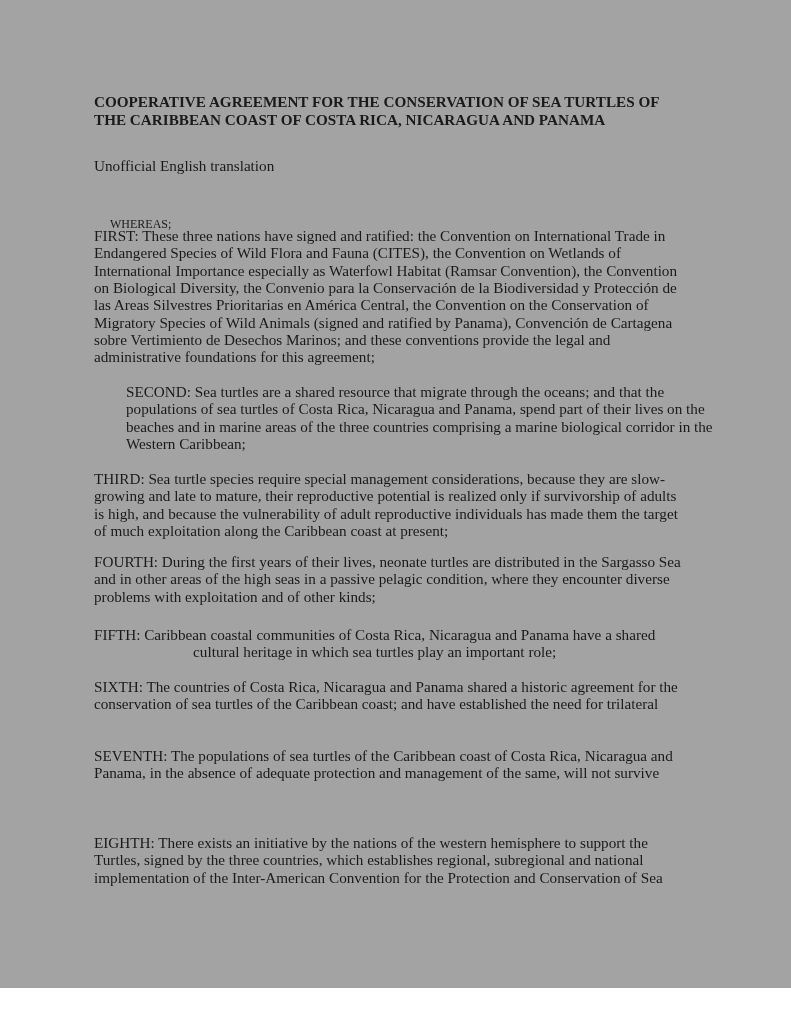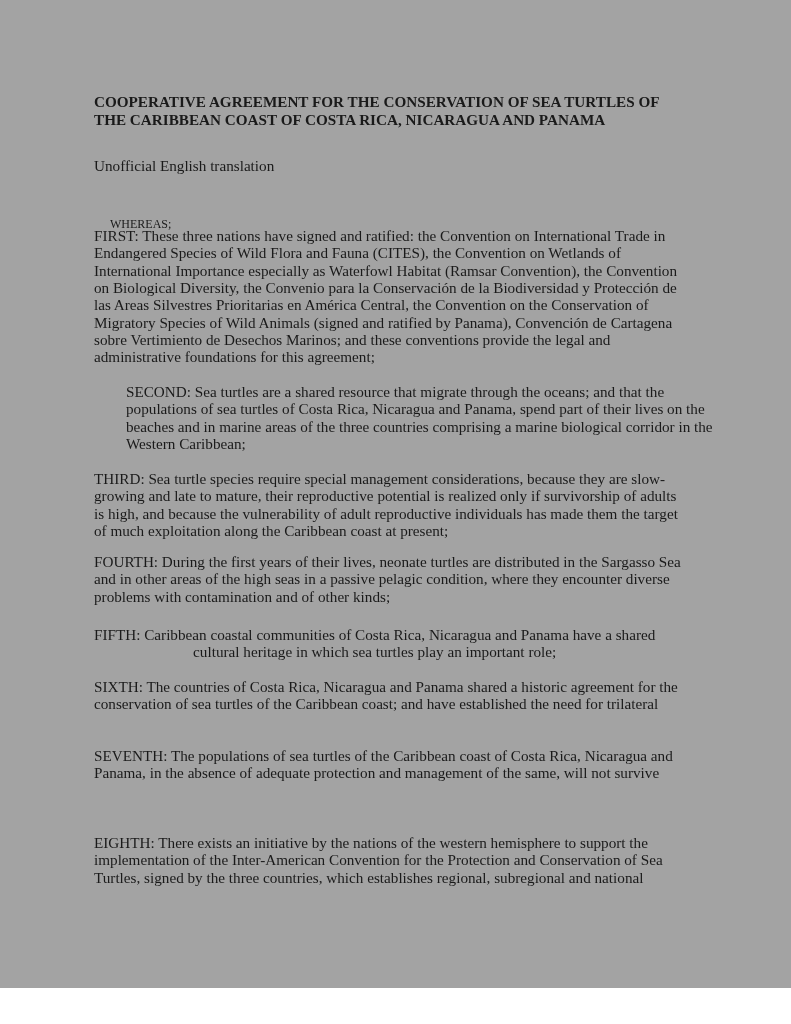--- a/index.html
+++ b/index.html
@@ -109,38 +109,38 @@
     <p class="clause" id="clause-3">
       <span class="line">THIRD: Sea turtle species require special management considerations, because they are slow-</span>
       <span class="line">growing and late to mature, their reproductive potential is realized only if survivorship of adults</span>
       <span class="line">is high, and because the vulnerability of adult reproductive individuals has made them the target</span>
       <span class="line">of much exploitation along the Caribbean coast at present;</span>
     </p>
 
     <p class="clause" id="clause-4">
       <span class="line">FOURTH: During the first years of their lives, neonate turtles are distributed in the Sargasso Sea</span>
       <span class="line">and in other areas of the high seas in a passive pelagic condition, where they encounter diverse</span>
-      <span class="line">problems with contamination and of other kinds;</span>
+      <span class="line">problems with exploitation and of other kinds;</span>
     </p>
 
     <p class="clause" id="clause-5">
       <span class="line">FIFTH: Caribbean coastal communities of Costa Rica, Nicaragua and Panama have a shared</span>
       <span class="line">cultural heritage in which sea turtles play an important role;</span>
     </p>
 
     <p class="clause" id="clause-6">
       <span class="line">SIXTH: The countries of Costa Rica, Nicaragua and Panama shared a historic agreement for the</span>
       <span class="line">conservation of sea turtles of the Caribbean coast; and have established the need for trilateral</span>
     </p>
 
     <p class="clause" id="clause-7">
       <span class="line">SEVENTH: The populations of sea turtles of the Caribbean coast of Costa Rica, Nicaragua and</span>
       <span class="line">Panama, in the absence of adequate protection and management of the same, will not survive</span>
     </p>
 
     <p class="clause" id="clause-8">
       <span class="line">EIGHTH: There exists an initiative by the nations of the western hemisphere to support the</span>
+      <span class="line">Turtles, signed by the three countries, which establishes regional, subregional and national</span>
       <span class="line">implementation of the Inter-American Convention for the Protection and Conservation of Sea</span>
-      <span class="line">Turtles, signed by the three countries, which establishes regional, subregional and national</span>
     </p>
 
   </div>
 </div>
 
 </body></html>

